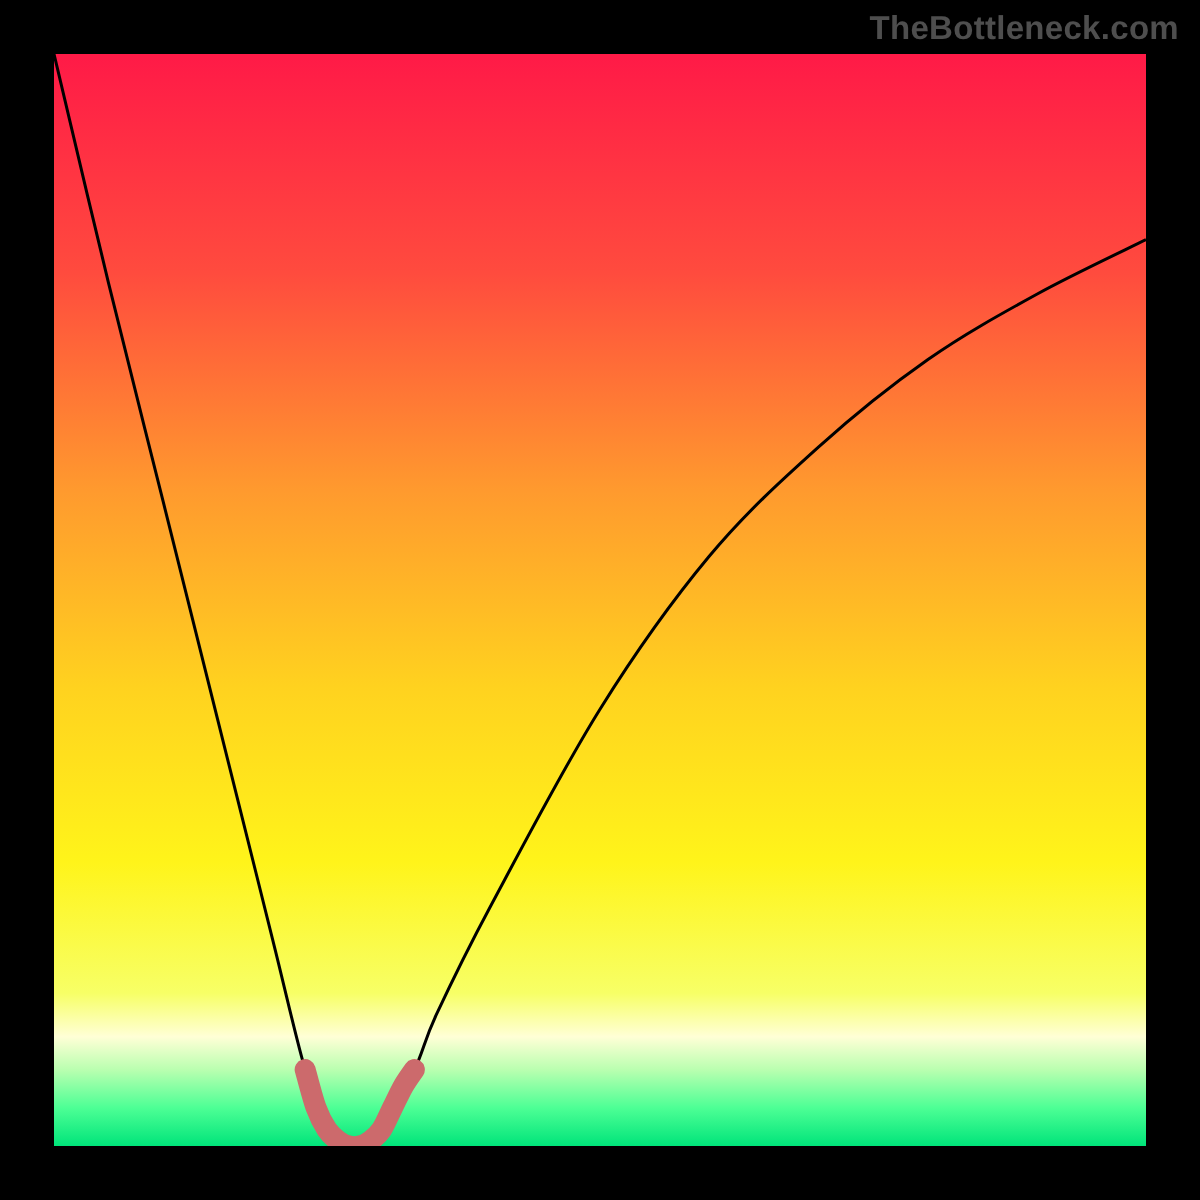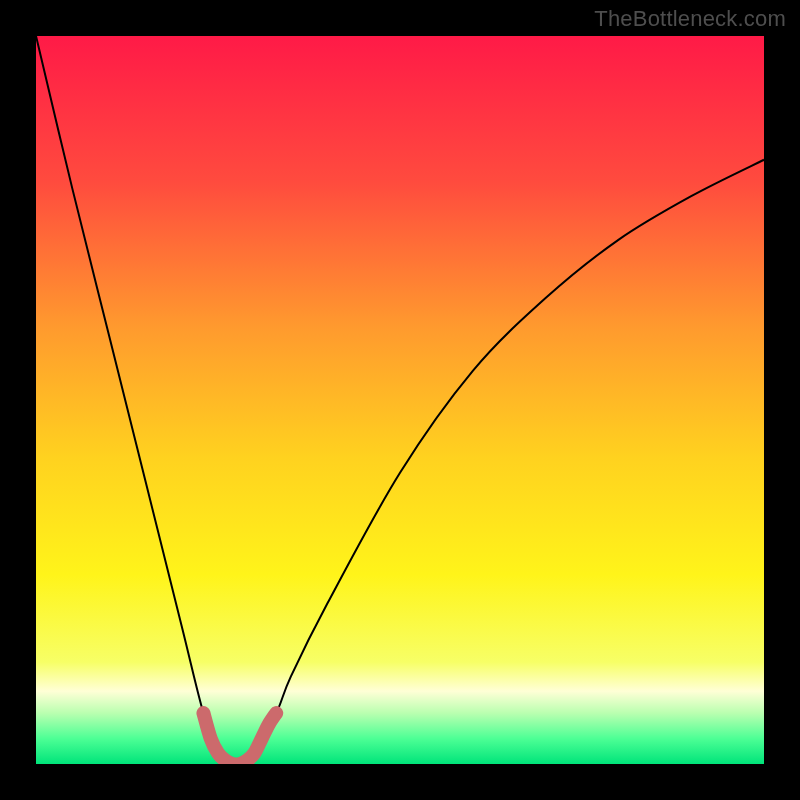--- a/index.html
+++ b/index.html
@@ -25,21 +25,21 @@
     width: 728px;
     height: 728px;
     overflow: hidden;
   }
   .watermark {
     position: absolute;
     top: 6px;
     right: 14px;
     font-family: Arial, Helvetica, sans-serif;
     font-size: 22px;
-    font-weight: 400;
+    font-weight: 700;
     color: #4e4e4e;
     letter-spacing: 0.2px;
     user-select: none;
   }
   svg {
     display: block;
   }
 </style>
 </head>
 <body>

